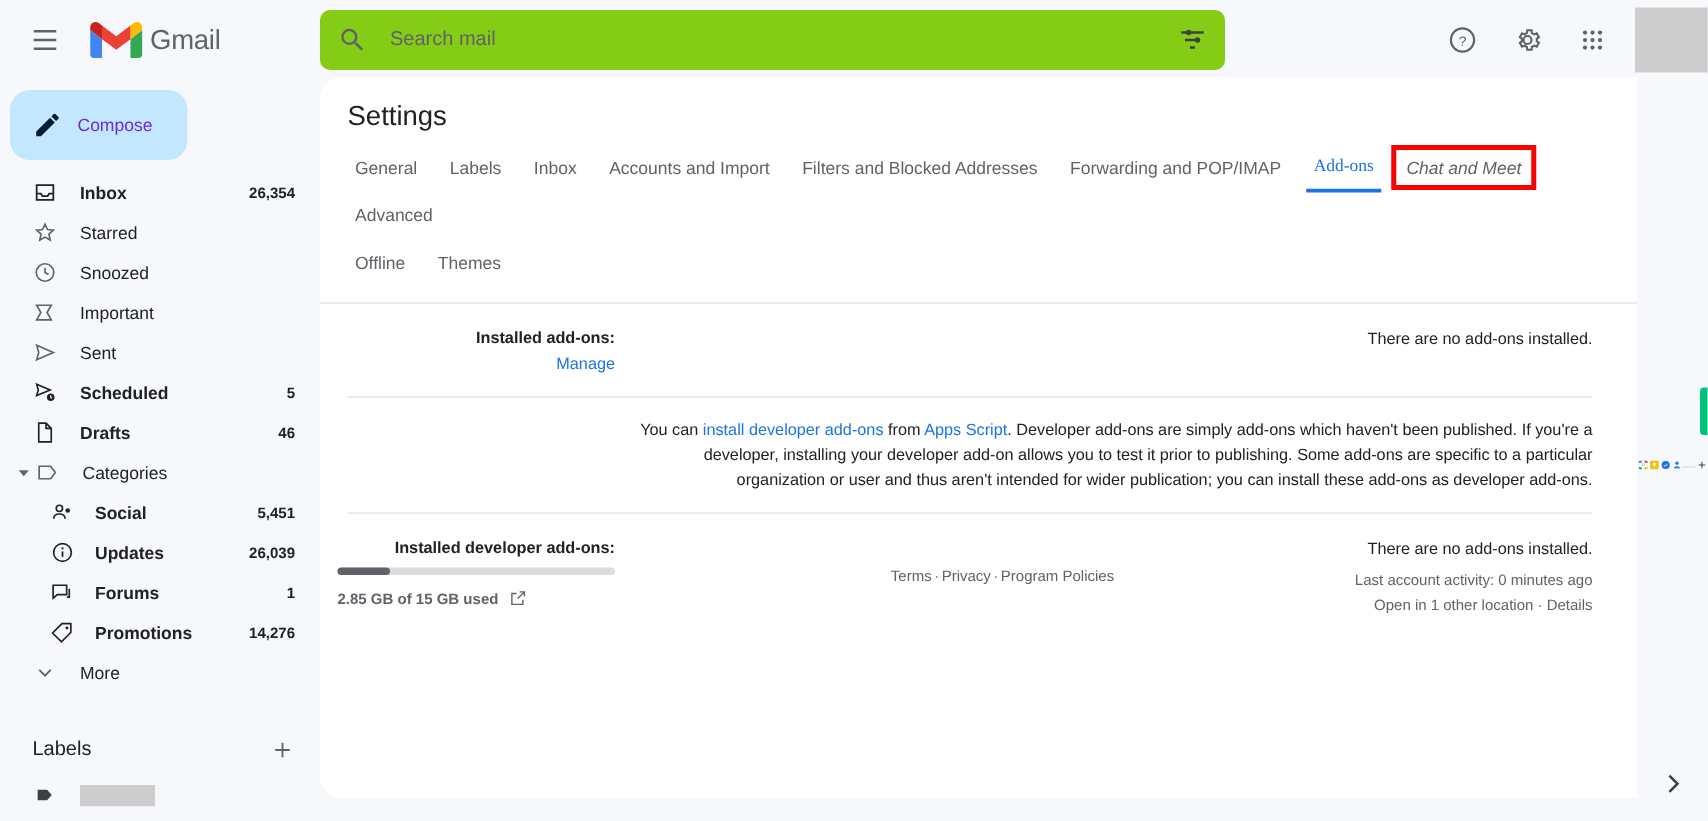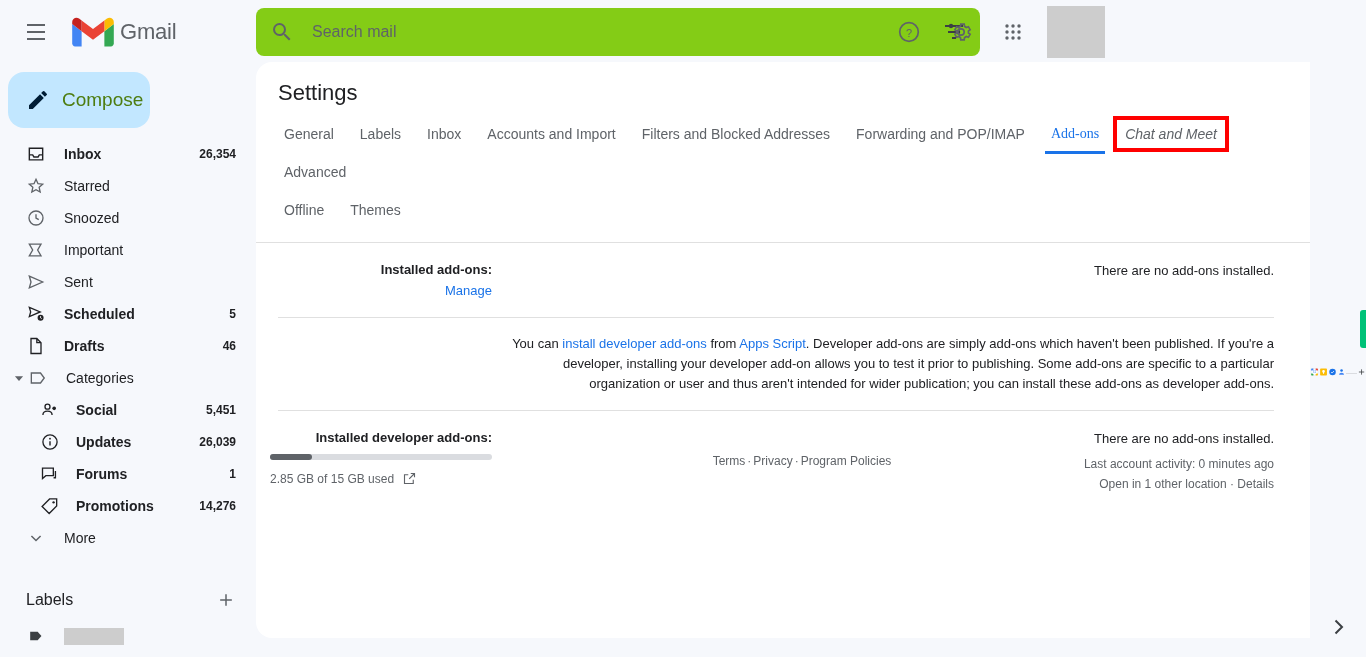--- a/index.html
+++ b/index.html
@@ -6,21 +6,21 @@
   html, body {
     width: 1366px; height: 657px;
     font-family: "Liberation Sans", sans-serif;
     background: #f6f8fc;
     overflow: hidden;
   }
 
   
   .header {
     position: absolute; top: 0; left: 0;
-    width: 1105px; height: 64px;
+    width: 1366px; height: 64px;
     display: flex; align-items: center;
     background: #f6f8fc;
   }
   .hamburger {
     width: 48px; height: 48px; margin-left: 12px;
     display: flex; flex-direction: column; justify-content: center;
     align-items: center; gap: 5px; border-radius: 50%; cursor: pointer;
   }
   .hamburger span { display: block; width: 18px; height: 2px; background: #5f6368; }
 
@@ -62,21 +62,21 @@
     position: absolute; left: 0; top: 64px;
     width: 256px; height: 593px;
     background: #f6f8fc; overflow: hidden;
   }
   .compose {
     margin: 8px 0 0 8px;
     width: 142px; height: 56px; border-radius: 16px;
     background: #c2e7ff; display: flex; align-items: center;
     gap: 12px; padding-left: 18px; cursor: pointer; border: none;
   }
-  .compose-label { font-size: 19px; color: #4d7c0f; }
+  .compose-label { font-size: 14px; color: #6d28d9; }
 
   .nav { margin-top: 10px; }
   .nav-item {
     height: 32px; display: flex; align-items: center;
     padding-left: 26px; padding-right: 20px;
     border-radius: 0 16px 16px 0; cursor: pointer;
     color: #202124; font-size: 14px;
   }
   .nav-item .ico { width: 20px; height: 20px; flex: none; margin-right: 18px; }
   .nav-item .lbl { flex: 1; }
@@ -142,21 +142,21 @@
   .sec-body { flex: 1; line-height: 20px; color: #202124; }
   .sec-body a { color: #1a73e8; text-decoration: none; cursor: pointer; }
   .sec-body.tight { padding-top: 2px; }
 
   
   .footer {
     position: absolute; left: 0; right: 0; top: 386px;
     display: flex; align-items: flex-start; padding: 0 36px 0 14px;
     font-size: 12px; color: #5f6368;
   }
-  .foot-left { width: 330px; flex: none; padding-top: 6px; }
+  .foot-left { width: 330px; flex: none; padding-top: 6px; font-weight: bold; }
   .bar-track { width: 222px; height: 6px; background: #dadce0; border-radius: 3px; }
   .bar-fill { width: 42px; height: 6px; background: #5f6368; border-radius: 3px; }
   .storage-line { display: flex; align-items: center; gap: 8px; margin-top: 11px; }
   .foot-mid { flex: 1; text-align: center; padding-top: 6px; }
   .foot-mid span { margin: 0 2px; }
   .foot-right { width: 270px; flex: none; text-align: right; padding-top: 6px; line-height: 20px; }
 
   
   .rpanel {
     position: absolute; right: 0; top: 64px;

